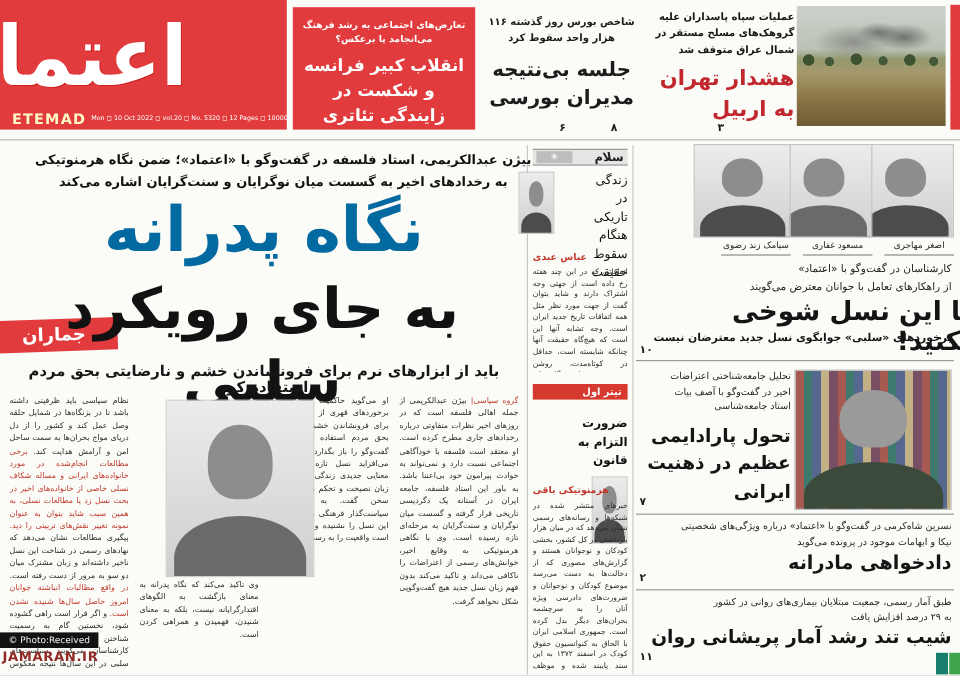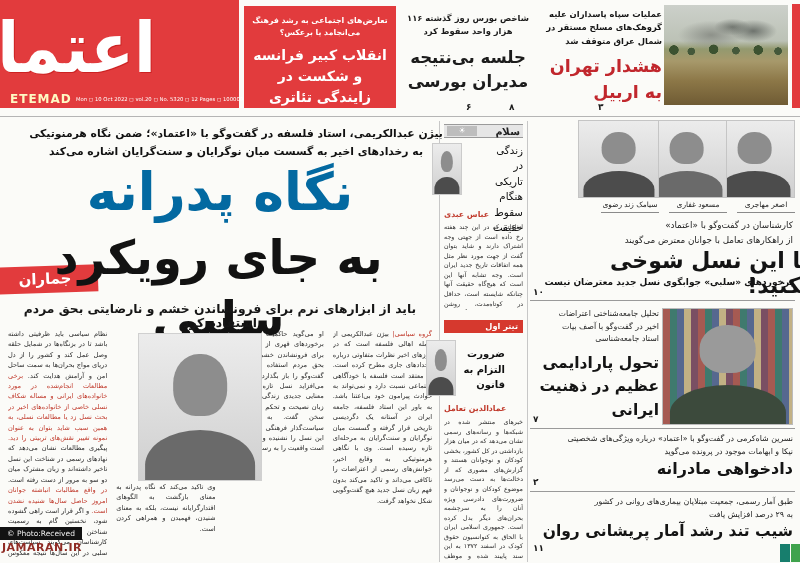--- a/index.html
+++ b/index.html
@@ -99,21 +99,21 @@
   .salam-row { left:444px; top:143px; width:79px; display:flex; direction:rtl; gap:4px; }
   .salam-title { width:45px; font-size:10.3px; font-weight:normal; line-height:1.5;
                  text-align:right; color:#111;margin-left:27px; }
   .sphoto { position:relative; width:30px; height:52px; flex:none; border:1px solid #cbcbcb; }
   .salam-author { left:444px; top:210px; width:79px; text-align:left; color:#c0392b;
                   font-size:7.8px; font-weight:bold; }
   .salam-body { left:444px; top:222px; width:79px; height:88px; font-size:6.3px; line-height:1.52;
                 text-align:justify; color:#2b2b2b; overflow:hidden; }
   .titr-bar { left:444px; top:320px; width:79px; height:13px; background:#d6392e; color:#fff;
               font-size:8.2px; font-weight:bold; line-height:13px; padding:0 5px; text-align:right; }
-  .titr-row { left:426px; top:340px; width:79px; display:flex; direction:rtl; gap:4px; }
+  .titr-row { left:444px; top:340px; width:79px; display:flex; direction:rtl; gap:4px;flex-direction:column; }
   .titr-title { width:45px; font-size:10px; font-weight:bold; line-height:1.55;
                 text-align:right; color:#111; padding-top:6px; }
   .titr-author { left:444px; top:404px; width:79px; text-align:left; color:#c0392b;
                  font-size:7.8px; font-weight:bold; }
   .titr-body { left:444px; top:417px; width:79px; height:143px; font-size:6.3px; line-height:1.52;
                text-align:justify; color:#2b2b2b; overflow:hidden; }
 
   
   .portraits { left:530px; top:120px; width:265px; display:flex; direction:rtl; gap:10px; }
   .p-item { width:58px; }
@@ -208,21 +208,21 @@
   <div class="abs salam-body">
     <span>اتفاقاتی که در این چند هفته رخ داده است از جهتی وجه اشتراک دارند و شاید بتوان گفت از جهت مورد نظر مثل همه اتفاقات تاریخ جدید ایران است. وجه تشابه آنها این است که هیچ‌گاه حقیقت آنها چنانکه شایسته است، حداقل در کوتاه‌مدت، روشن نمی‌شود؛ در واقع هنگامی که جامعه نیازمند دانستن حقیقت است در پرده پنهان می‌ماند. برای نمونه درباره مرگ تاثرآور نیکا شاکرمی، مخالفان آن را متوجه حکومت می‌کنند و دادسرای جنایی نیز توضیحات کاملا متفاوتی می‌دهد؛ حامیان، حکومت را مبرا می‌دانند و مخالفان حکومت معکوس دارند </span>
     
   </div>
 
   <div class="abs titr-bar">تیتر اول</div>
   <div class="abs titr-row">
     <div class="titr-title">ضرورت التزام به قانون</div>
     <div class="portrait sphoto" style="height:56px;"></div>
   </div>
-  <div class="abs titr-author">عمادالدین تعامل</div>
+  <div class="abs titr-author">هرمنوتیکی باقی</div>
   <div class="abs titr-body">خبرهای منتشر شده در شبکه‌ها و رسانه‌های رسمی نشان می‌دهد که در میان هزار بازداشتی در کل کشور، بخشی کودکان و نوجوانان هستند و گزارش‌های مصوری که از دخالت‌ها به دست می‌رسد موضوع کودکان و نوجوانان و ضرورت‌های دادرسی ویژه آنان را به سرچشمه بحران‌های دیگر بدل کرده است. جمهوری اسلامی ایران با الحاق به کنوانسیون حقوق کودک در اسفند ۱۳۷۲ به این سند پایبند شده و موظف است آن را اجرا کند؛ این سند کشورها را به تطبیق قوانین داخلی با مواد کنوانسیون ملزم می‌کند.</div>
 
   <div class="abs portraits">
     <div class="p-item">
       <div class="portrait p-img" style="position:relative;"></div>
       <div class="p-cap">اصغر مهاجری</div>
     </div>
     <div class="p-item">
       <div class="portrait light p-img" style="position:relative;"></div>
       <div class="p-cap">مسعود غفاری</div>

